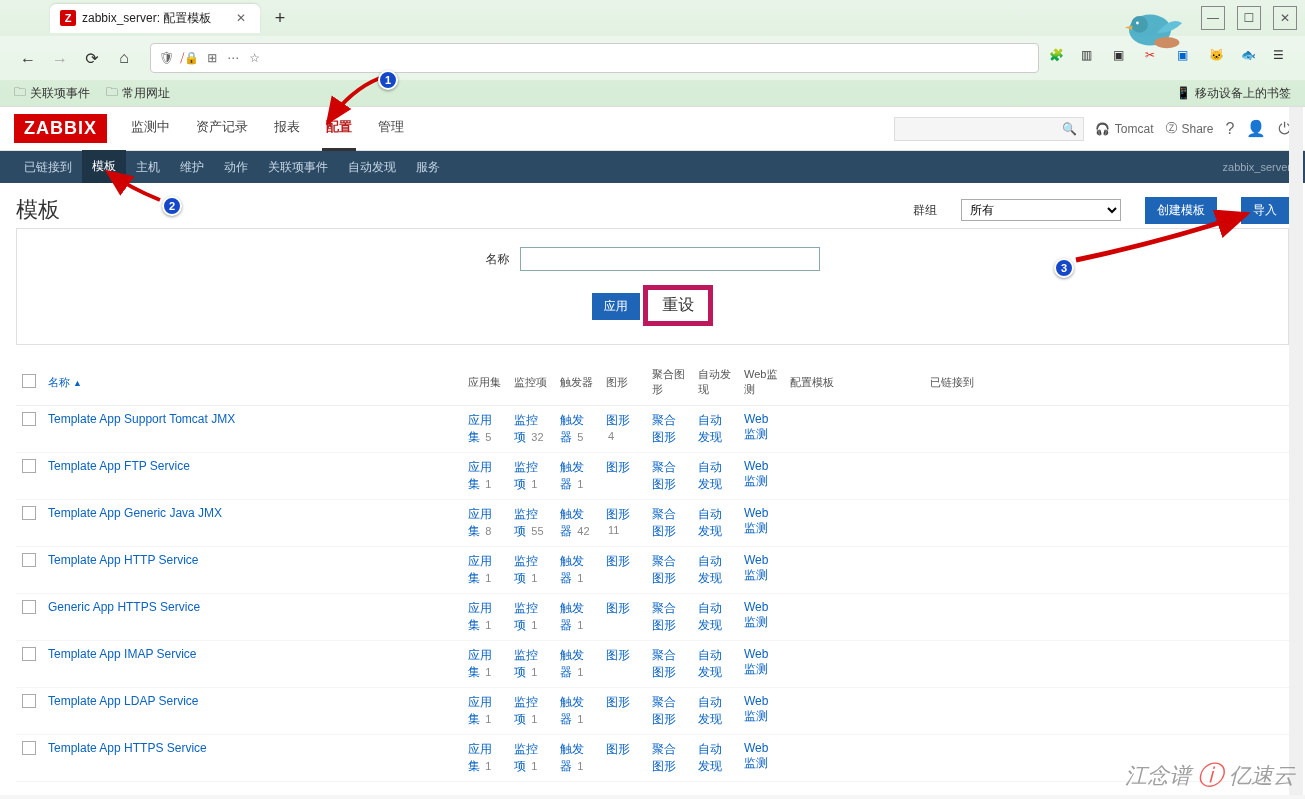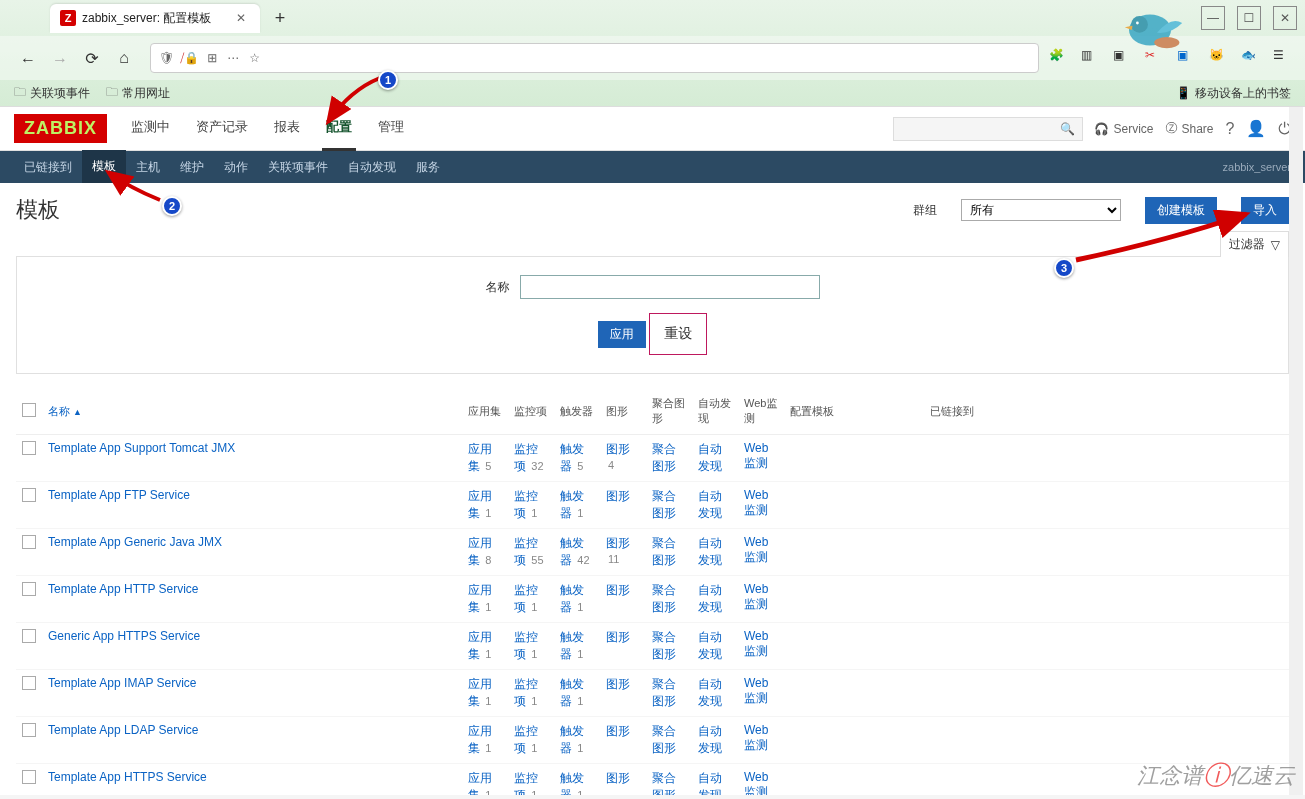--- a/index.html
+++ b/index.html
@@ -29,24 +29,24 @@
 
 .bookmarks-bar { display: flex; align-items: center; height: 26px; padding: 0 14px; font-size: 12px; color: #333; }
 .bookmark-item { display: flex; align-items: center; margin-right: 16px; cursor: pointer; }
 .folder-icon { margin-right: 4px; color: #666; }
 .bookmarks-right { margin-left: auto; display: flex; align-items: center; }
 
 
 .zabbix { background: #fff; height: calc(799px - 110px); overflow: auto; border-top: 1px solid #ddd; position: relative; }
 .zbx-scrollbar { position: absolute; right: 2px; top: 0; width: 14px; height: 100%; background: #f0f0f0; }
 .zbx-header { display: flex; align-items: center; background: #fff; border-bottom: 1px solid #e0e0e0; height: 44px; padding: 0 14px; }
-.zbx-logo { background: #d40000; color: #bef264; font-weight: bold; font-size: 18px; padding: 4px 10px; letter-spacing: 1px; margin-right: 20px; }
+.zbx-logo { background: #d40000; color: #ffffff; font-weight: bold; font-size: 18px; padding: 4px 10px; letter-spacing: 1px; margin-right: 20px; }
 .zbx-topmenu { display: flex; gap: 18px; }
 .zbx-topmenu a { color: #444; text-decoration: none; font-size: 13px; cursor: pointer; padding: 12px 4px; }
-.zbx-topmenu a.active { color: #14532d; border-bottom: 3px solid #333; font-weight: bold; }
+.zbx-topmenu a.active { color: #b91c1c; border-bottom: 3px solid #333; font-weight: bold; }
 .zbx-header-right { margin-left: auto; display: flex; align-items: center; gap: 12px; color: #666; font-size: 12px; }
 .zbx-search { display: flex; align-items: center; background: #f5f5f5; border: 1px solid #ddd; padding: 3px 6px; width: 190px; height: 24px; }
 .zbx-search input { border: 0; background: transparent; flex: 1; outline: none; font-size: 12px; }
 .hdr-link { display: flex; align-items: center; gap: 4px; cursor: pointer; color: #666; }
 .hdr-icon { cursor: pointer; color: #666; font-size: 16px; }
 
 .zbx-submenu { background: #2c4a63; color: #fff; display: flex; align-items: center; height: 32px; padding: 0 14px; font-size: 12px; }
 .zbx-submenu a { color: #c5d5e5; text-decoration: none; padding: 8px 10px; cursor: pointer; }
 .zbx-submenu a.active { background: #1e3548; color: #fff; border-bottom: 2px solid #fff; }
 .zbx-submenu .crumb { margin-left: auto; color: #9ab; font-size: 11px; }
@@ -58,39 +58,39 @@
 .title-right label { color: #333; font-size: 12px; }
 .grp-select { border: 1px solid #aaa; height: 22px; width: 160px; font-size: 12px; padding: 0 4px; background: #fff; }
 .btn-blue { background: #1f65b7; color: #fff; border: 0; padding: 5px 12px; font-size: 12px; cursor: pointer; }
 .filter-tab-row { display: flex; justify-content: flex-end; margin-top: 6px; }
 .filter-tab { display: flex; align-items: center; gap: 6px; color: #333; cursor: pointer; padding: 4px 8px; border: 1px solid #ddd; border-bottom: 0; background: #fff; font-size: 12px; }
 
 .filter-box { background: #fff; border: 1px solid #e0e0e0; padding: 18px 0; margin-top: -1px; text-align: center; }
 .filter-row { display: flex; justify-content: center; align-items: center; gap: 10px; margin-bottom: 14px; }
 .filter-row label { color: #333; font-size: 12px; }
 .filter-row input { border: 1px solid #8aa; height: 24px; width: 300px; padding: 0 6px; }
-.btn-grey { background: #fff; border: 1px solid #be185d; color: #333; padding: 11px 14px; font-size: 14px; cursor: pointer; }
+.btn-grey { background: #fff; border: 5px solid #be185d; color: #333; padding: 5px 14px; font-size: 16px; cursor: pointer; }
 
 .tbl { width: 100%; border-collapse: collapse; margin-top: 14px; }
 .tbl th { text-align: left; font-weight: normal; color: #555; font-size: 11px; padding: 8px 6px; border-bottom: 1px solid #eee; }
 .tbl td { padding: 6px 6px; font-size: 12px; vertical-align: top; border-bottom: 1px solid #f5f5f5; }
 .tbl td a, .tbl th a { color: #0b63c4; text-decoration: none; cursor: pointer; }
 .chk { width: 14px; height: 14px; border: 1px solid #aaa; display: inline-block; }
 .cell-link { color: #0b63c4; }
 .cell-link .cnt { color: #888; font-size: 11px; margin-left: 2px; }
 .col-chk { width: 24px; }
 .col-name { width: 420px; }
 .col-app, .col-item, .col-trg, .col-grp, .col-scr, .col-dsc, .col-web { width: 46px; }
 .col-linktpl { width: 140px; }
 .sort-arrow { color: #0b63c4; font-size: 9px; }
 
 
 .anno-arrow { position: absolute; pointer-events: none; }
 .anno-badge { position: absolute; width: 20px; height: 20px; border-radius: 50%; background: #1548c8; border: 2px solid #fff; color: #fff; font-size: 11px; font-weight: bold; display: flex; align-items: center; justify-content: center; box-shadow: 0 1px 3px rgba(0,0,0,.4); pointer-events: none; }
-.watermark { position: absolute; right: 10px; bottom: 6px; display: flex; align-items: center; font-size: 22px; color: #888; font-style: italic; opacity: .8; pointer-events: none; }
+.watermark { position: absolute; right: 10px; bottom: 6px; display: flex; align-items: center; gap: 6px; font-size: 22px; color: #888; font-style: italic; opacity: .8; pointer-events: none; }
 .watermark .logo { color: #e33; font-size: 26px; }
 
 .bird { position: absolute; right: 120px; top: 0; width: 70px; height: 60px; opacity: .85; pointer-events: none; }
 </style>
 </head>
 <body>
 
 <div class="browser-chrome">
   <svg class="bird" viewBox="0 0 100 80">
       <ellipse cx="50" cy="40" rx="30" ry="22" fill="#3aa7c4"></ellipse>
@@ -169,21 +169,21 @@
       <a class="active">配置</a>
       <a>管理</a>
     </div>
     <div class="zbx-header-right">
       <div class="zbx-search">
         <input type="text" style="">
         <span>🔍</span>
       </div>
       <span class="hdr-link">
           <span>🎧</span>
-          <span>Service</span>
+          <span>Tomcat</span>
         </span>
       <span class="hdr-link">
           <span>Ⓩ</span>
           <span>Share</span>
         </span>
       <span class="hdr-icon">?</span>
       <span class="hdr-icon">👤</span>
       <span class="hdr-icon">⏻</span>
     </div>
   </div>
@@ -204,26 +204,20 @@
     <div class="page-title-row">
       <h1>模板</h1>
       <div class="title-right">
         <label>群组</label>
         <select class="grp-select"><option>所有</option></select>
         <button class="btn-blue">创建模板</button>
         <button class="btn-blue">导入</button>
       </div>
     </div>
 
-    <div class="filter-tab-row">
-      <div class="filter-tab">
-        <span>过滤器</span>
-        <span>▽</span>
-      </div>
-    </div>
 
     <div class="filter-box">
       <div class="filter-row">
         <label>名称</label>
         <input type="text" style="">
       </div>
       <div>
         <button class="btn-blue">应用</button>
         <button class="btn-grey">重设</button>
       </div>

